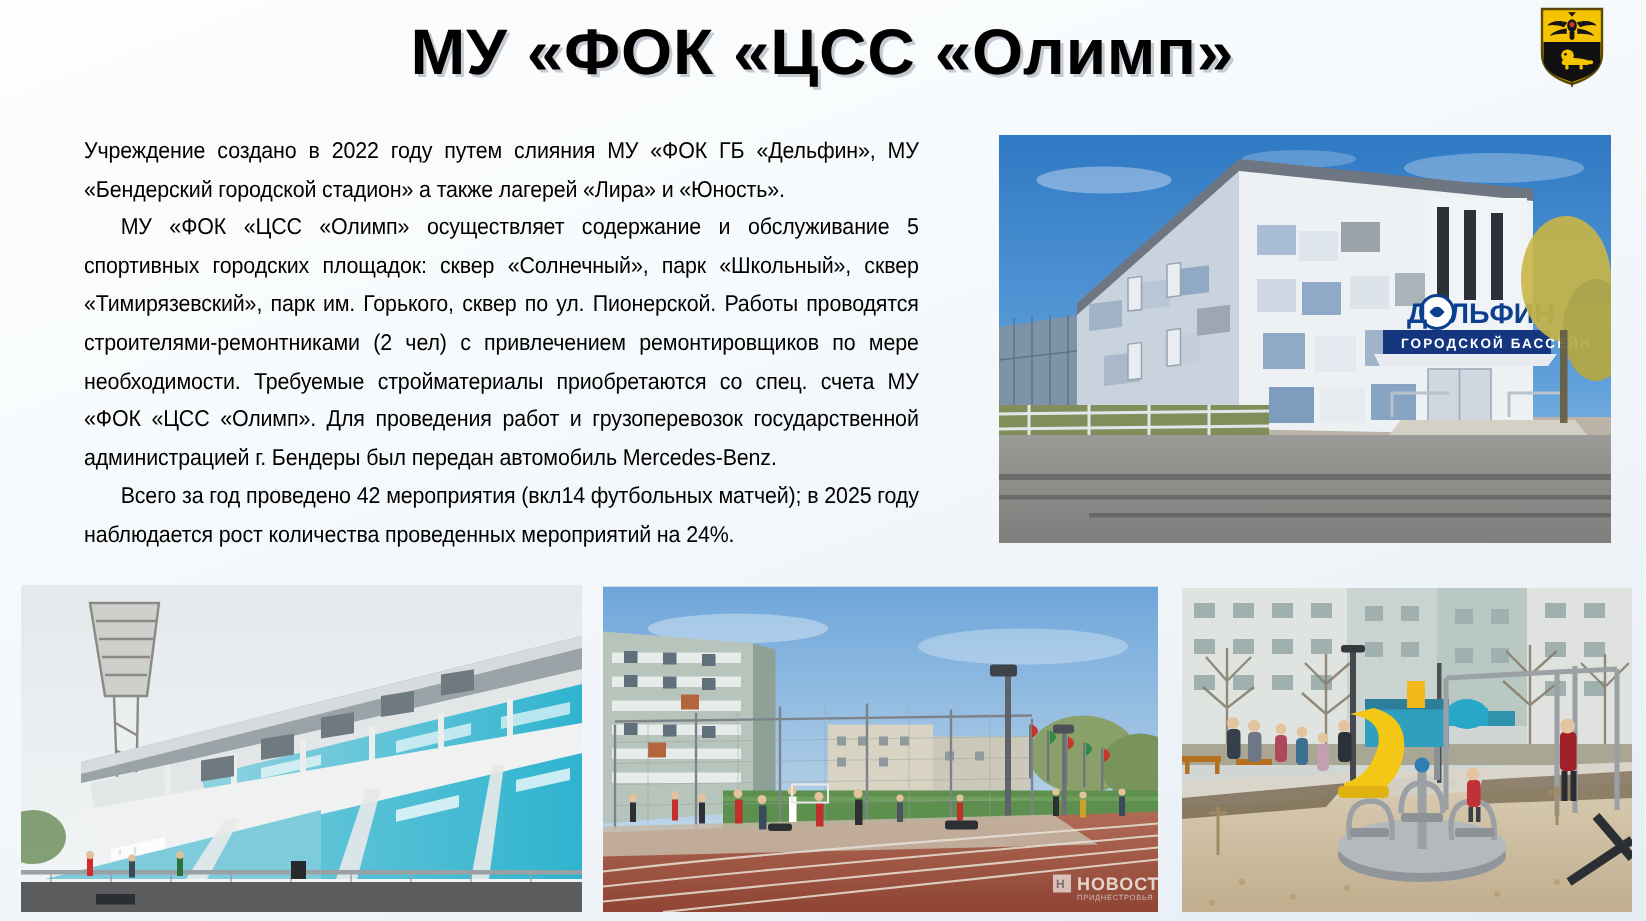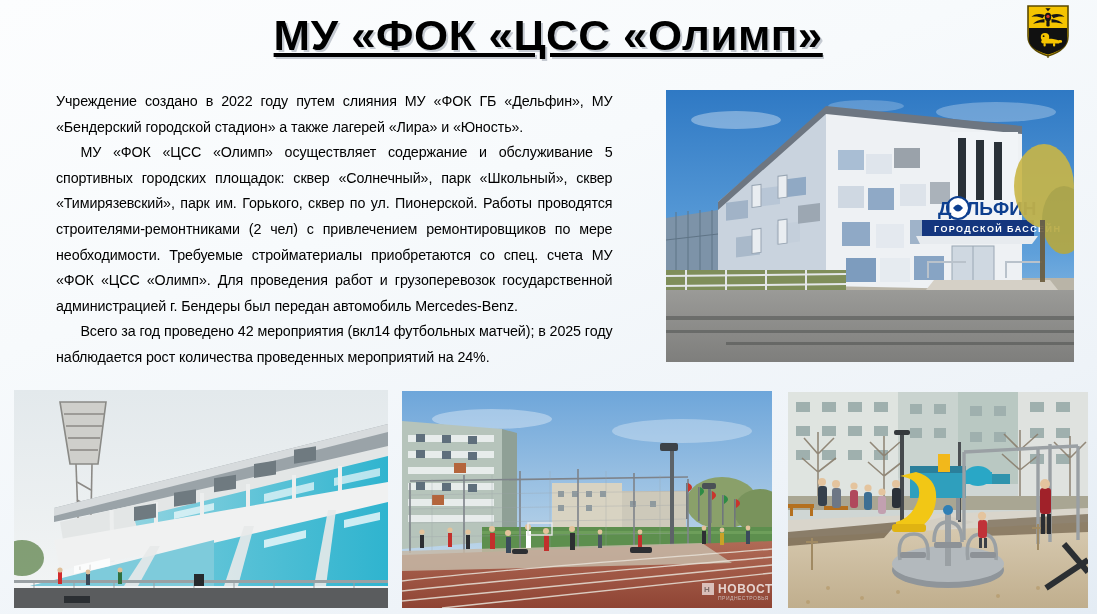--- a/index.html
+++ b/index.html
@@ -9,21 +9,21 @@
     background: linear-gradient(160deg, #fcfdfe 0%, #f7fafc 35%, #eef3f8 75%, #e4ecf4 100%);
     position: relative;
   }
 
   
   .slide { position: absolute; inset: 0; }
 
   
   .title-bar {
     position: absolute; left: 0; top: 2px; width: 1097px; height: 66px;
-    display: flex; align-items: center; justify-content: center; text-decoration: underline;
+    display: flex; align-items: center; justify-content: center;
   }
   .slide-title {
     font-family: "Liberation Sans", sans-serif;
     font-weight: 700;
     font-size: 43px;
     letter-spacing: 0.5px;
     color: #000000;
     text-shadow: 2px 2px 0 rgba(120,130,145,0.40);
     white-space: nowrap;
     transform: scaleX(1.02);

